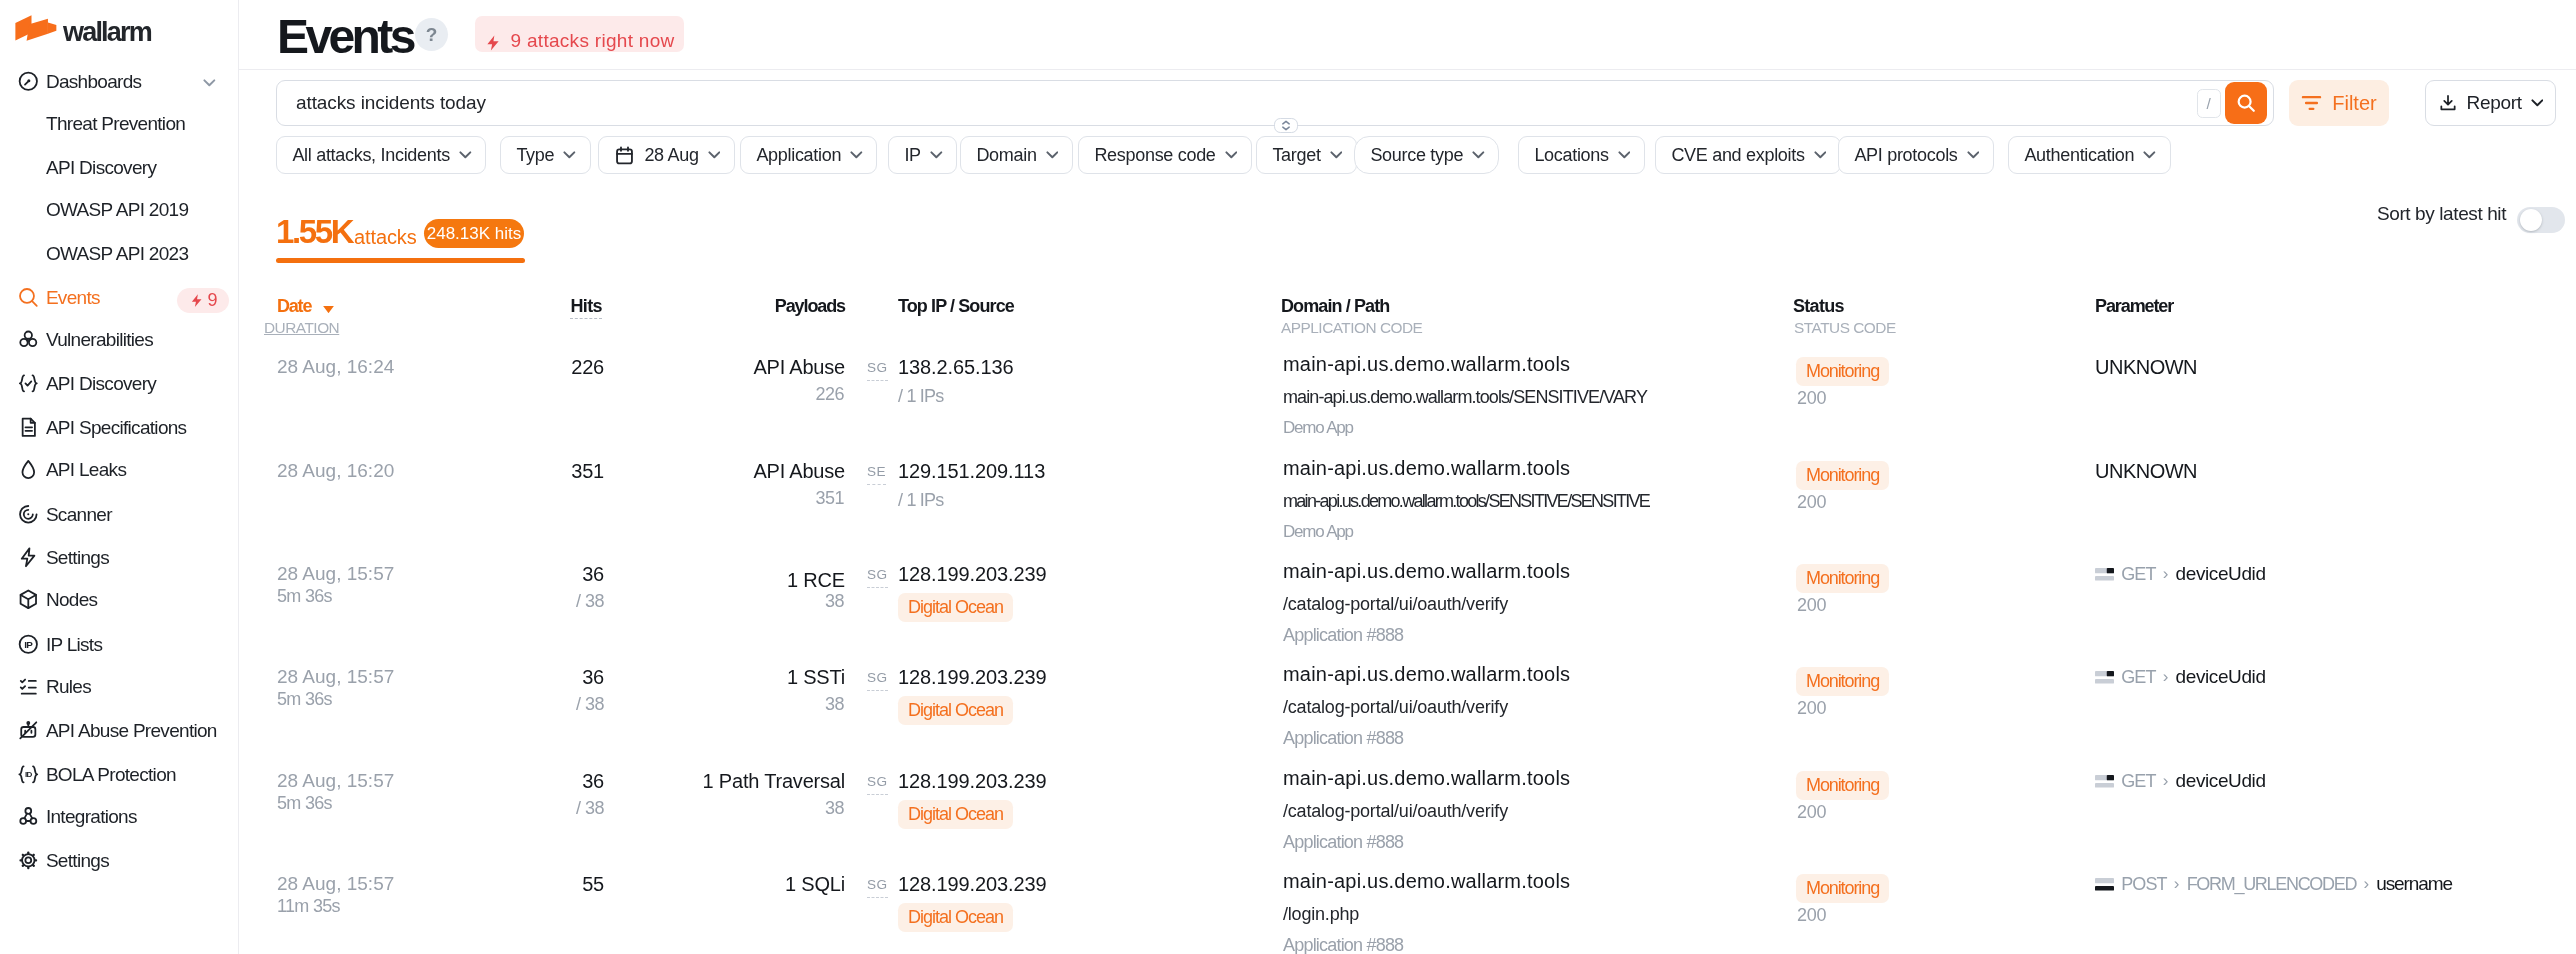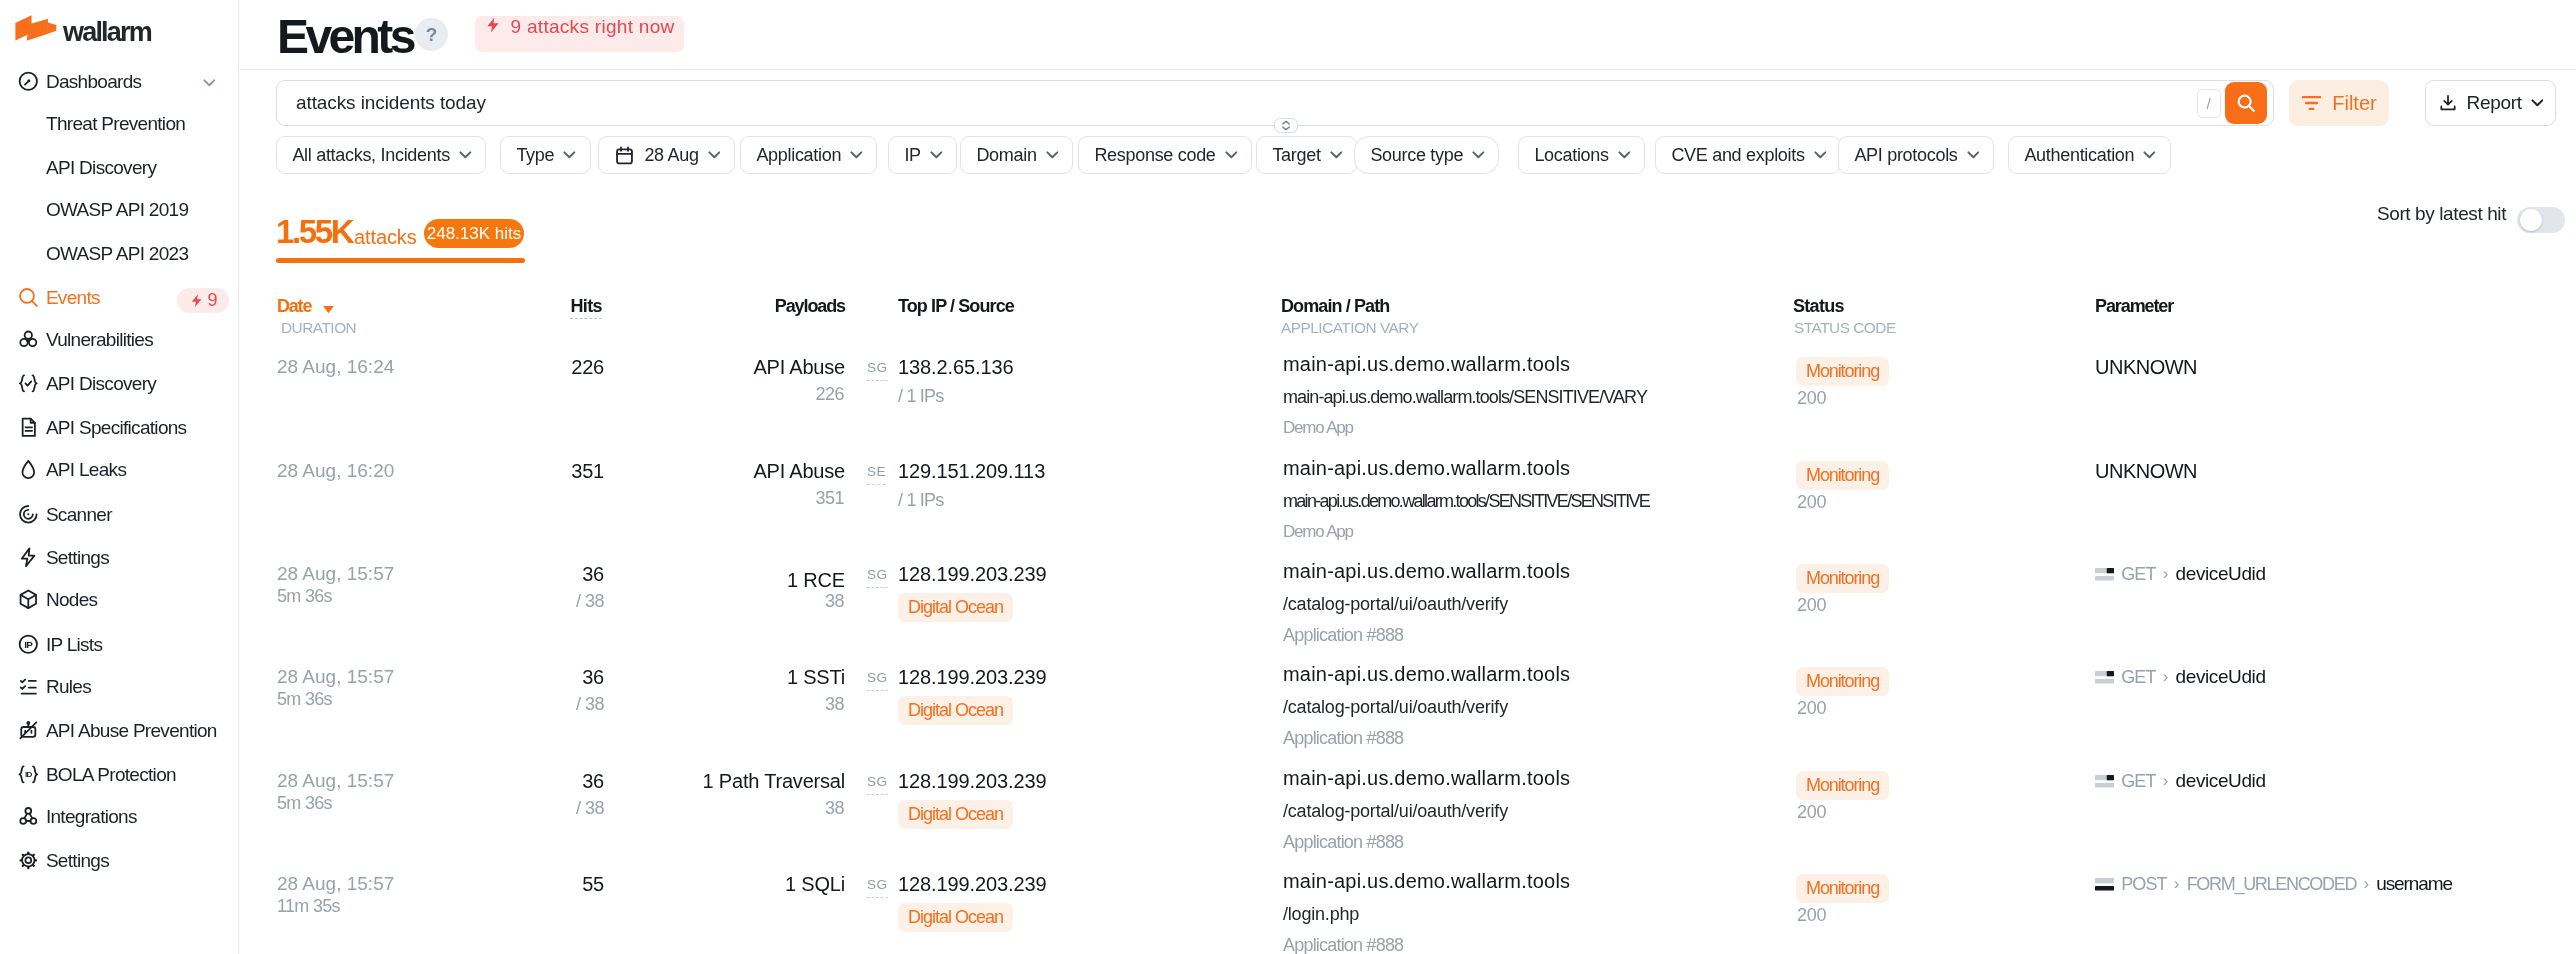--- a/index.html
+++ b/index.html
@@ -181,21 +181,21 @@
     </svg></div>
 <div class="abs" style="left:177px;top:288px;width:52px;height:25px;border-radius:12.7px;background:#fdeaea;display:flex;align-items:center;justify-content:center;gap:3.6px;">
 <svg width="15.4" height="15.4" viewBox="0 0 24 24">
       <path d="M13.8 2 L4.5 13.7 H10.8 L9.2 22 L19.5 9.8 H12.6 Z" fill="#e5484d"></path>
     </svg>
 <span style="color:#e5484d;font-size:18px;">9</span>
   </div>
 <div class="abs" style="left:238px;top:0;width:0.9px;height:954px;background:#ececf0"></div>
 <div class="abs" style="left:277px;top:9px;font-size:48px;font-weight:bold;letter-spacing:-3.6px;color:#15181d">Events</div>
 <div class="abs" style="left:415px;top:18px;width:33px;height:33px;border-radius:50%;background:#e9edf2;display:flex;align-items:center;justify-content:center;color:#7d8791;font-size:19px;font-weight:bold;">?</div>
-<div class="abs" style="left:475px;top:16.3px;width:209px;height:36px;border-radius:7.2px;background:#fdeaea;display:flex;align-items:flex-start;justify-content:center;gap:8.1px;">
+<div class="abs" style="left:475px;top:16.3px;width:209px;height:36px;border-radius:7.2px;background:#fdeaea;display:flex;align-items:flex-end;justify-content:center;gap:8.1px;">
 <svg width="18" height="18" viewBox="0 0 24 24">
       <path d="M13.8 2 L4.5 13.7 H10.8 L9.2 22 L19.5 9.8 H12.6 Z" fill="#e5484d"></path>
     </svg>
     <span style="color:#e5484d;font-size:19px;letter-spacing:0.3px;">9 attacks right now</span>
   </div>
 <div class="abs" style="left:239px;top:69px;width:2337px;height:0.9px;background:#ececf0"></div>
 <div class="abs" style="left:276px;top:80px;width:1998px;height:46px;border:1.4px solid #d9dde4;border-radius:9px;display:flex;align-items:center;">
 <span style="margin-left:19px;font-size:19px;letter-spacing:-0.1px;color:#23262b;">attacks incidents today</span>
   </div>
 <div class="abs" style="left:2197px;top:89px;width:23.5px;height:29px;border:1.4px solid #e1e5ea;border-radius:5.4px;display:flex;align-items:center;justify-content:center;color:#99a2ad;font-size:15.4px;">/</div>
@@ -312,26 +312,26 @@
 <div class="abs" style="left:424px;top:219px;width:100px;height:29px;border-radius:14.5px;background:#f5780f;color:#fff;font-size:17px;display:flex;align-items:center;justify-content:center;">248.13K hits</div>
 <div class="abs" style="left:276px;top:258px;width:249px;height:5.4px;border-radius:2.7px;background:#f4700f"></div>
 <div class="abs" style="left:2377px;top:203px;font-size:19px;letter-spacing:-0.4px;color:#23262c;">Sort by latest hit</div>
 <div class="abs" style="left:2517px;top:207px;width:48px;height:26px;border-radius:13.6px;background:#e2e6ec;">
 <div class="abs" style="left:2.7px;top:2.3px;width:22px;height:22px;border-radius:50%;background:#fff;box-shadow:0 0.9px 2.3px rgba(40,50,60,.25);"></div>
   </div>
 <div class="hdr" style="left:277px;top:296px;color:#f4700f;letter-spacing:-1.2px;">Date</div>
 <svg class="abs" style="left:323px;top:306px" width="11" height="7.2" viewBox="0 0 12 8">
     <path d="M0 0 H12 L6 8 Z" fill="#f4700f"></path>
   </svg>
-<div class="sub2" style="left:281px;top:319px;letter-spacing:-0.5px;">DURATION</div>
+<div class="sub2" style="left:264px;top:319px;letter-spacing:-0.5px;text-decoration:underline;">DURATION</div>
 <div class="hdr" style="left:512px;top:296px;width:90px;text-align:right;letter-spacing:-0.6px;"><span style="border-bottom:1.8px dashed #b9bfc8;padding-bottom:1.8px;">Hits</span></div>
 <div class="hdr" style="left:664px;top:296px;width:181px;text-align:right;letter-spacing:-1.1px;">Payloads</div>
 <div class="hdr" style="left:898px;top:296px;">Top IP / Source</div>
 <div class="hdr" style="left:1281px;top:296px;">Domain / Path</div>
-<div class="sub2" style="left:1281px;top:319px;letter-spacing:-0.5px;">APPLICATION VARY</div>
+<div class="sub2" style="left:1281px;top:319px;letter-spacing:-0.5px;">APPLICATION CODE</div>
 <div class="hdr" style="left:1793px;top:296px;letter-spacing:-0.7px;">Status</div>
 <div class="sub2" style="left:1794px;top:319px;letter-spacing:-0.5px;">STATUS CODE</div>
 <div class="hdr" style="left:2095px;top:296px;letter-spacing:-1.1px;">Parameter</div>
 <div class="cell" style="left:277px;top:356px;font-size:19px;color:#9aa1ab">28 Aug, 16:24</div>
 <div class="cell t1" style="left:488px;top:356px;width:116px;text-align:right;">226</div>
 <div class="cell t1" style="left:651px;top:356px;width:194px;text-align:right;">API Abuse</div>
 <div class="cell t2" style="left:651px;top:384px;width:193px;text-align:right;">226</div>
 <div class="sg" style="left:867px;top:360px;">SG</div>
 <div class="cell t1" style="left:898px;top:356px;letter-spacing:-0.1px;">138.2.65.136</div>
 <div class="cell t2" style="left:898px;top:386px;letter-spacing:-0.8px;">/ 1 IPs</div>

